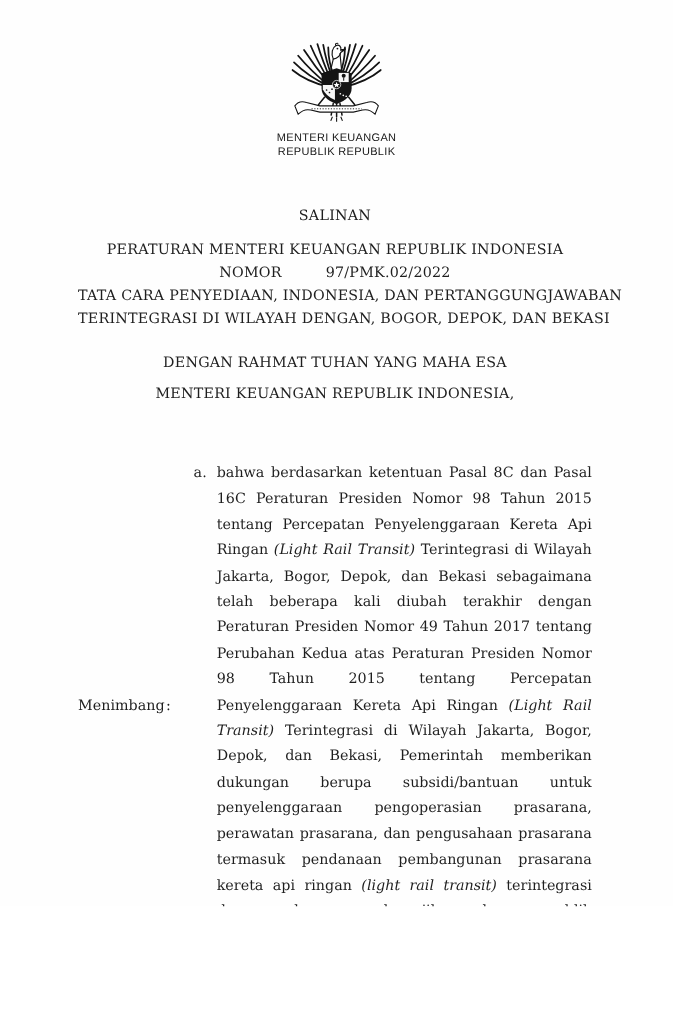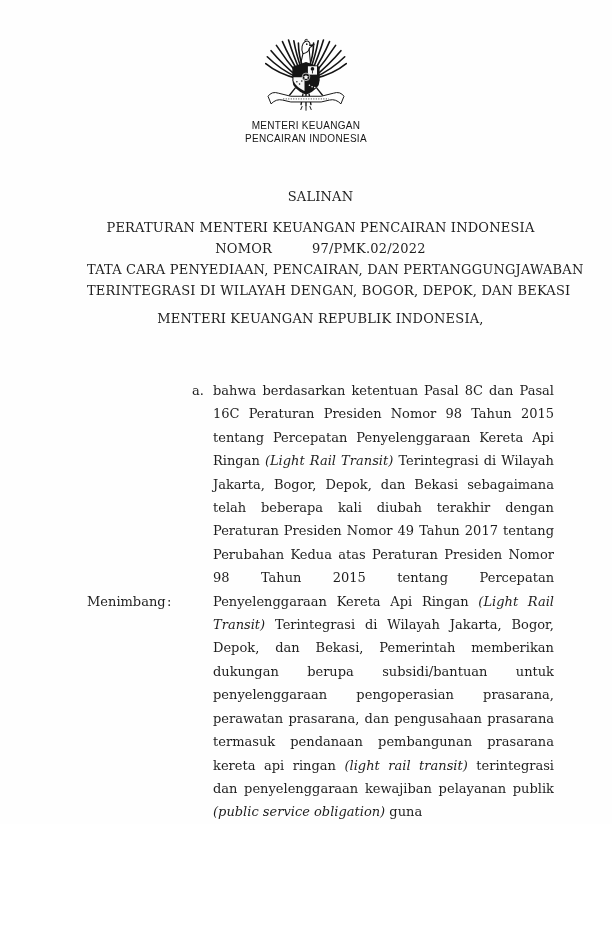--- a/index.html
+++ b/index.html
@@ -33,21 +33,21 @@
     line-height: 13px;
     letter-spacing: 0.3px;
     color: #151515;
     font-weight: 500;
   }
 
   
   .content {
     position: absolute;
     top: 186px;
-    left: 87px;
+    left: 71px;
     width: 467px;
   }
   .title-line {
     text-align: center;
     font-size: 13px;
     line-height: 21px;
     letter-spacing: 0.2px;
     white-space: nowrap;
   }
   .salinan { margin-bottom: 10px; }
@@ -148,30 +148,31 @@
 
       <path d="M10 77 Q15 70 24 73 L40 77 L80 77 L96 73 Q105 70 110 77 L106 87 Q99 80 91 82 L80 84.5 L40 84.5 L29 82 Q21 80 14 87 Z" fill="#ffffff" stroke="#141414" stroke-width="1.3"></path>
       <path d="M30 80.5 L90 80.5" stroke="#141414" stroke-width="1.1" stroke-dasharray="1.4 1.9"></path>
 
       <path d="M55 90 l-2 5 M60 91 l0 5 M65 90 l2 5" stroke="#141414" stroke-width="1.3" fill="none"></path>
     </svg>
   </div>
 
   <div class="ministry-block">
     <div>MENTERI KEUANGAN</div>
-    <div>PENCAIRAN INDONESIA</div>
+    <div>REPUBLIK REPUBLIK</div>
   </div>
 
   <div class="content">
 
     <div class="title-line salinan">SALINAN</div>
-    <div class="title-line">PERATURAN MENTERI KEUANGAN PENCAIRAN INDONESIA</div>
+    <div class="title-line">PERATURAN MENTERI KEUANGAN REPUBLIK INDONESIA</div>
     <div class="title-line"><span>NOMOR</span><span class="nomor-value">97/PMK.02/2022</span></div>
-    <div class="title-line">TATA CARA PENYEDIAAN, PENCAIRAN, DAN PERTANGGUNGJAWABAN</div>
+    <div class="title-line">TATA CARA PENYEDIAAN, INDONESIA, DAN PERTANGGUNGJAWABAN</div>
     <div class="title-line">TERINTEGRASI DI WILAYAH DENGAN, BOGOR, DEPOK, DAN BEKASI</div>
+    <div class="title-line invocation">DENGAN RAHMAT TUHAN YANG MAHA ESA</div>
     <div class="title-line authority">MENTERI KEUANGAN REPUBLIK INDONESIA,</div>
 
     <div class="considering">
       <span class="c-label">Menimbang</span>
       <span class="c-colon">:</span>
       <div class="c-item">
         <span class="c-letter">a.</span>
         <p class="c-para">bahwa berdasarkan ketentuan Pasal 8C dan Pasal 16C Peraturan Presiden Nomor 98 Tahun 2015 tentang Percepatan Penyelenggaraan Kereta Api Ringan <i>(Light Rail Transit)</i> Terintegrasi di Wilayah Jakarta, Bogor, Depok, dan Bekasi sebagaimana telah beberapa kali diubah terakhir dengan Peraturan Presiden Nomor 49 Tahun 2017 tentang Perubahan Kedua atas Peraturan Presiden Nomor 98 Tahun 2015 tentang Percepatan Penyelenggaraan Kereta Api Ringan <i>(Light Rail Transit)</i> Terintegrasi di Wilayah Jakarta, Bogor, Depok, dan Bekasi, Pemerintah memberikan dukungan berupa subsidi/bantuan untuk penyelenggaraan pengoperasian prasarana, perawatan prasarana, dan pengusahaan prasarana termasuk pendanaan pembangunan prasarana kereta api ringan <i>(light rail transit)</i> terintegrasi dan penyelenggaraan kewajiban pelayanan publik <i>(public service obligation)</i> guna</p>
       </div>
     </div>

